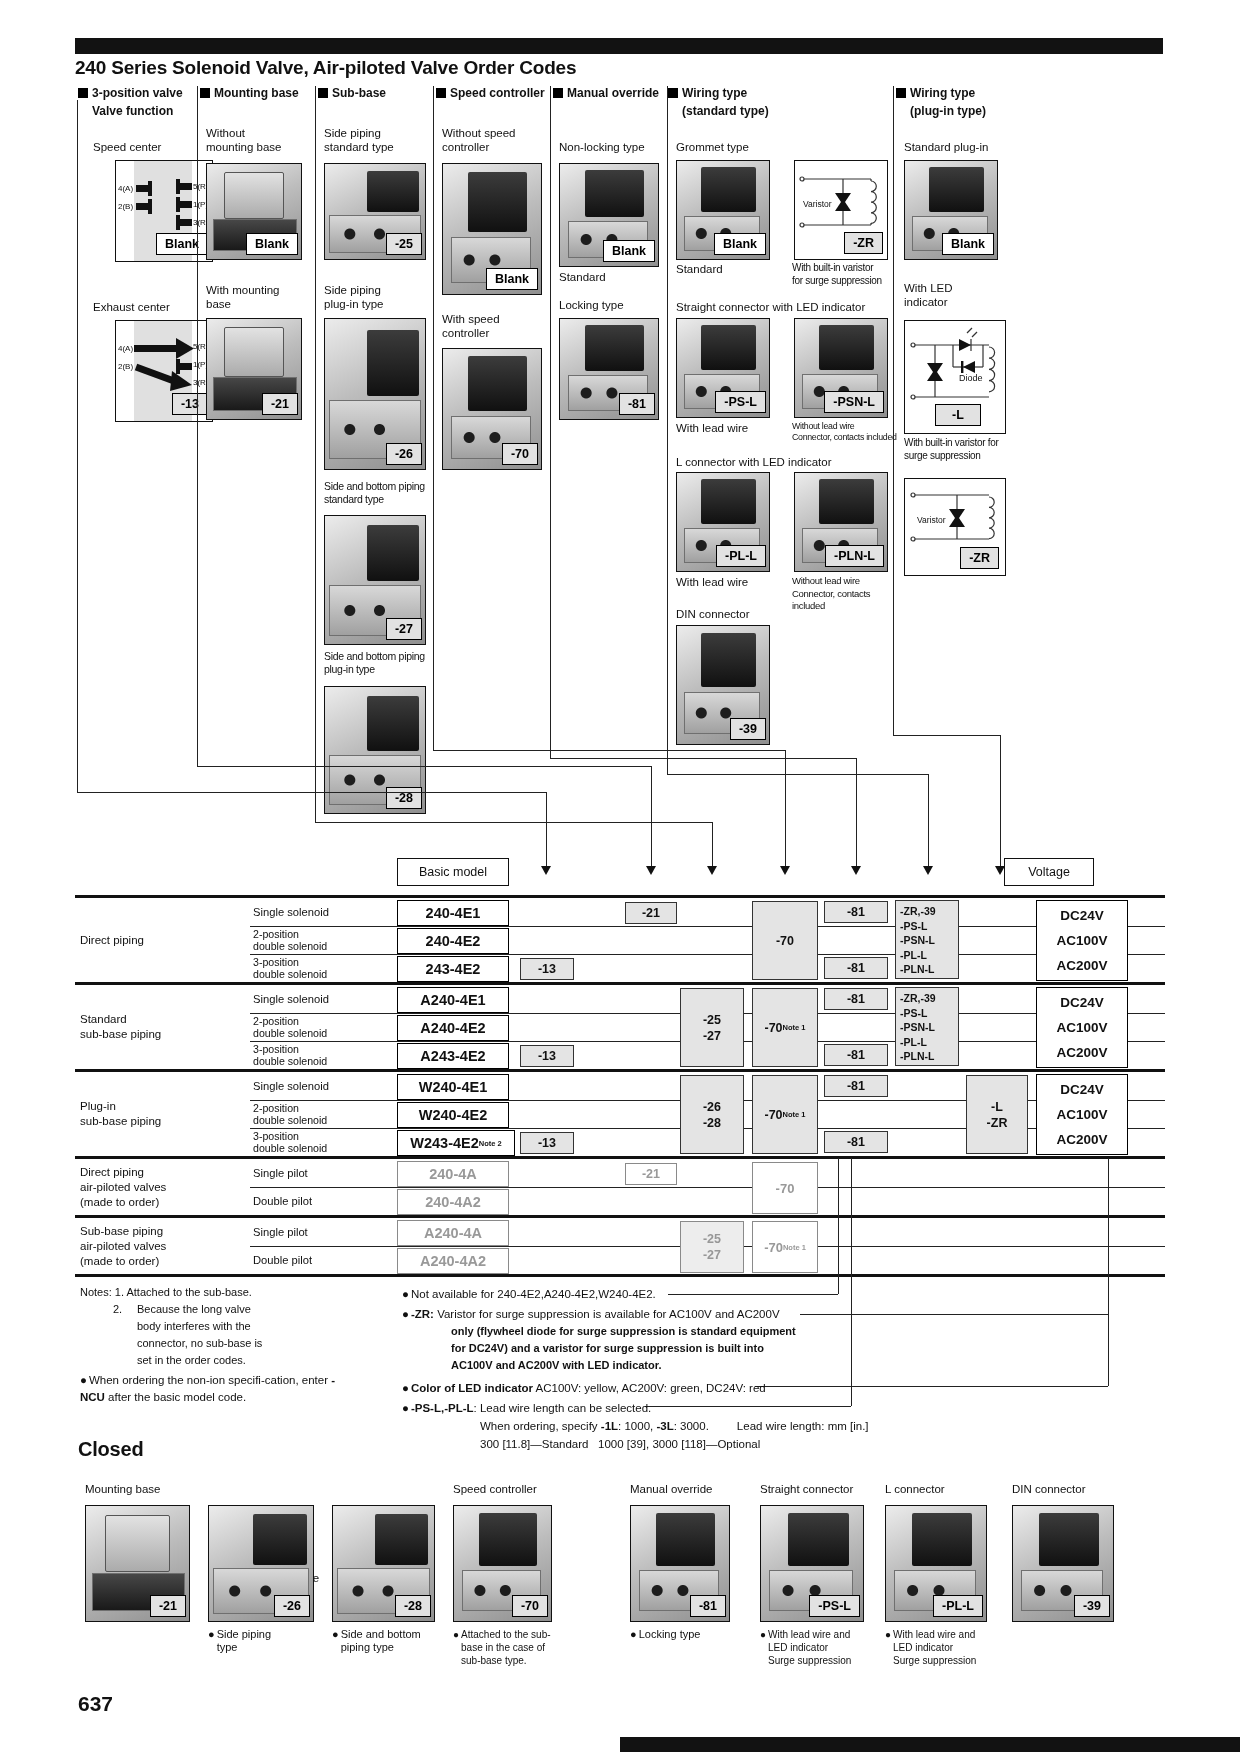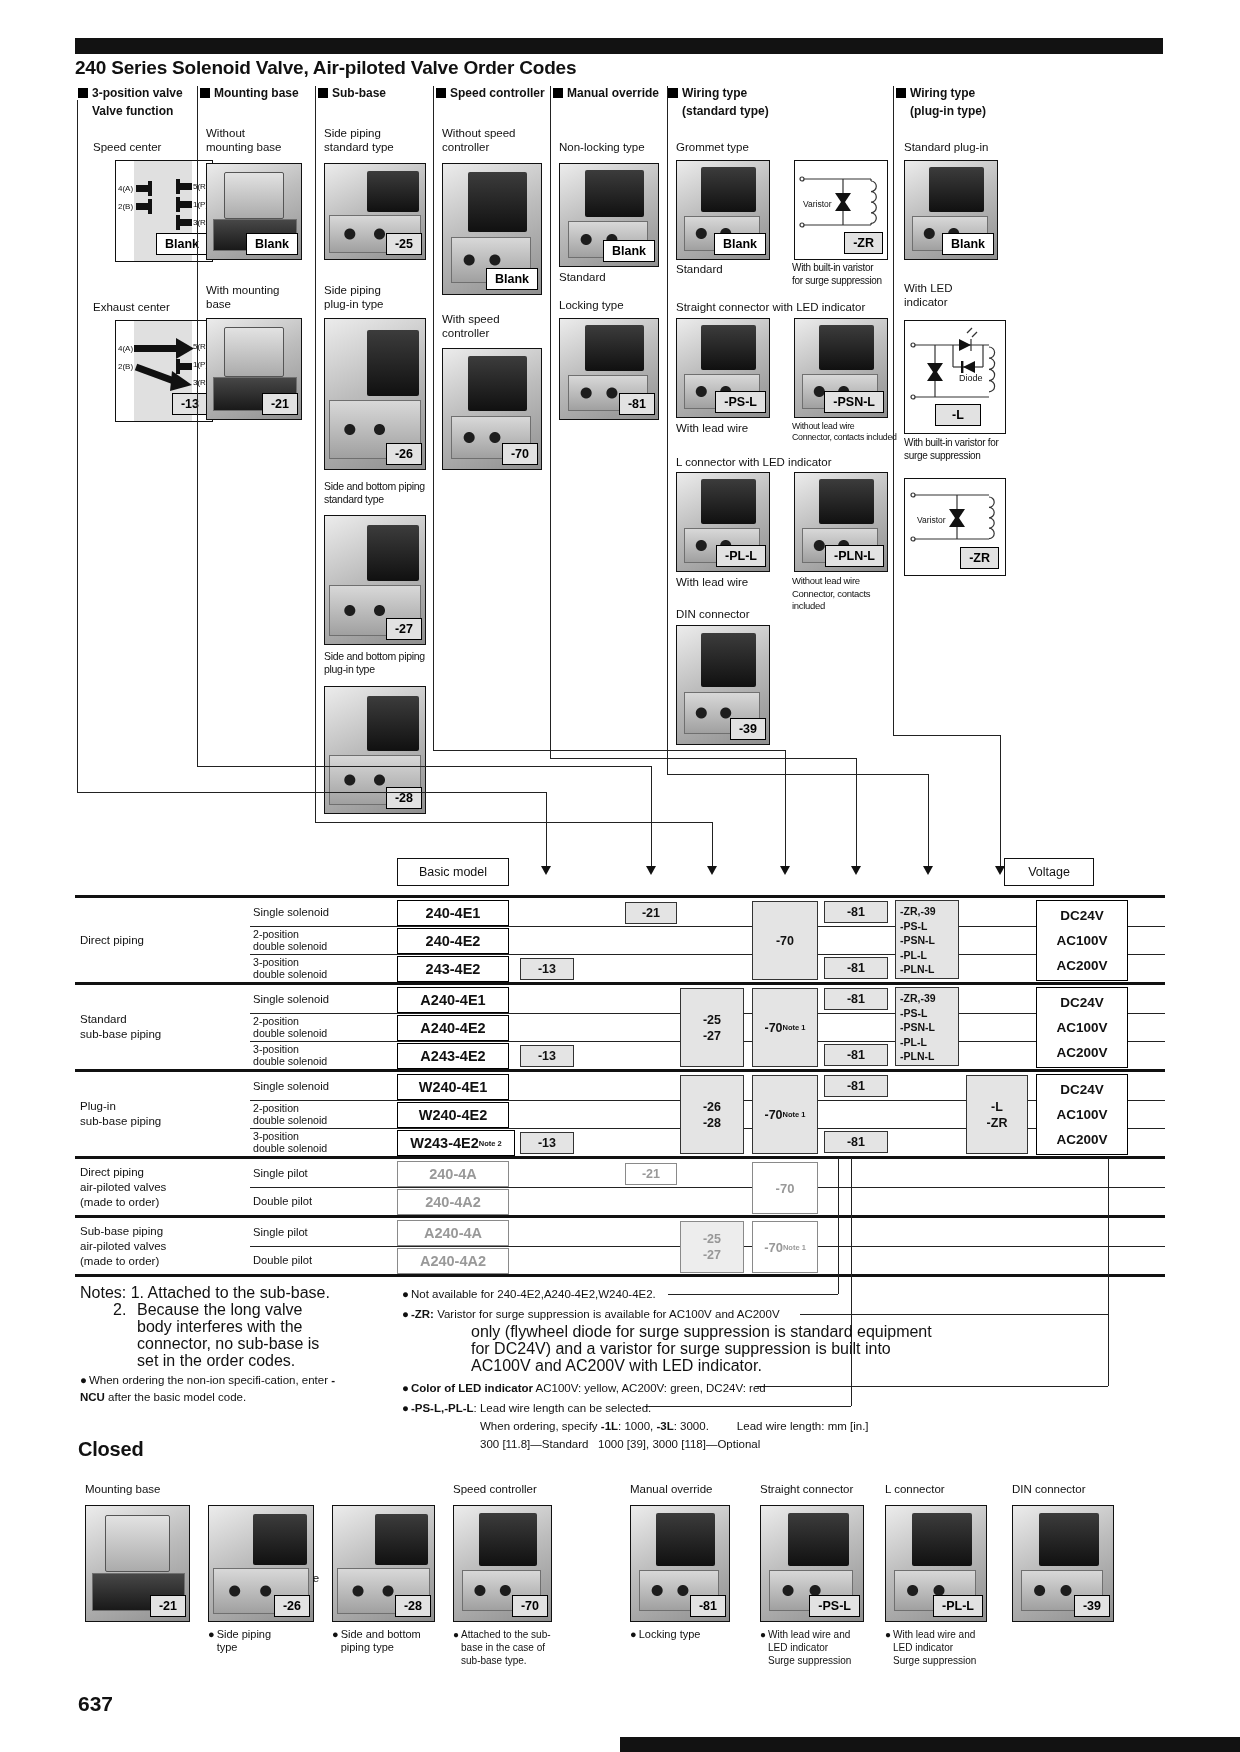--- a/index.html
+++ b/index.html
@@ -38,21 +38,21 @@
   .obox.list{font-size:10.5px;line-height:14.6px;display:block;text-align:left;padding:3px 0 0 4px;box-sizing:border-box;}
   .mbox.volt{font-size:13.5px;line-height:25px;}
   .mto{color:#999 !important;border-color:#8a8a8a !important;}
   .obox.mto{background:#ededed;color:#979797 !important;}
   .grplbl{position:absolute;font-size:11.5px;line-height:15px;white-space:pre-line;display:flex;align-items:center;}
   .typlbl{position:absolute;font-size:10.6px;line-height:12px;white-space:pre-line;display:flex;align-items:center;}
   .typlbl.one{font-size:11.2px;}
   sup.nt{font-size:7.5px;font-weight:bold;vertical-align:6px;letter-spacing:0;}
   .nrow{position:absolute;display:flex;font-size:11.5px;line-height:16px;white-space:pre;}
   .nrow b{font-weight:bold;}
-  .nblock{position:absolute;font-size:16px;line-height:17px;white-space:pre-line;}
+  .nblock{position:absolute;font-size:11px;line-height:17px;white-space:pre-line;}
   .blt{margin-right:2px;}
   .onote{position:absolute;display:flex;font-size:10.5px;line-height:13px;}
   .onote .tx{white-space:pre-line;}
   .vd{position:absolute;border:1px solid #111;background:#fff;margin-left:20px;}
   .vd .band{position:absolute;left:18px;top:0;width:58px;height:100%;background:#e0e0e0;}
   .vd .pl{position:absolute;font-size:8px;line-height:8px;}
   .opt-title{position:absolute;font-size:11.5px;white-space:nowrap;}
   .pgnum{position:absolute;font-size:21px;font-weight:bold;}
   svg{position:absolute;left:0;top:0;}
 </style>
@@ -488,21 +488,21 @@
   <div class="hl" style="left:755px;top:1386px;width:353px;"></div>
   <div class="vl" style="left:851px;top:1158px;height:248px;"></div>
   <div class="hl" style="left:645px;top:1406px;width:206px;"></div>
 
   <div class="nrow" style="left:402px;top:1286px;">
     <span class="blt">●</span><span>Not available for 240-4E2,A240-4E2,W240-4E2.</span>
   </div>
   <div class="nrow" style="left:402px;top:1306px;">
     <span class="blt">●</span><b>-ZR:</b><span> Varistor for surge suppression is available for AC100V and AC200V</span>
   </div>
-  <div class="nblock" style="left:471px;top:1323px;">only (flywheel diode for surge suppression is standard equipment
+  <div class="nblock" style="left:451px;top:1323px;font-weight:bold;">only (flywheel diode for surge suppression is standard equipment
 for DC24V) and a varistor for surge suppression is built into
 AC100V and AC200V with LED indicator.</div>
   <div class="nrow" style="left:402px;top:1380px;">
     <span class="blt">●</span><b>Color of LED indicator</b><span> AC100V: yellow, AC200V: green, DC24V: red</span>
   </div>
   <div class="nrow" style="left:402px;top:1400px;">
     <span class="blt">●</span><b>-PS-L,-PL-L</b><span>: Lead wire length can be selected.</span>
   </div>
   <div class="nrow" style="left:480px;top:1418px;">
     <span>When ordering, specify </span><b>-1L</b><span>: 1000, </span><b>-3L</b><span>: 3000.</span><span style="margin-left:28px;">Lead wire length: mm [in.]</span>

